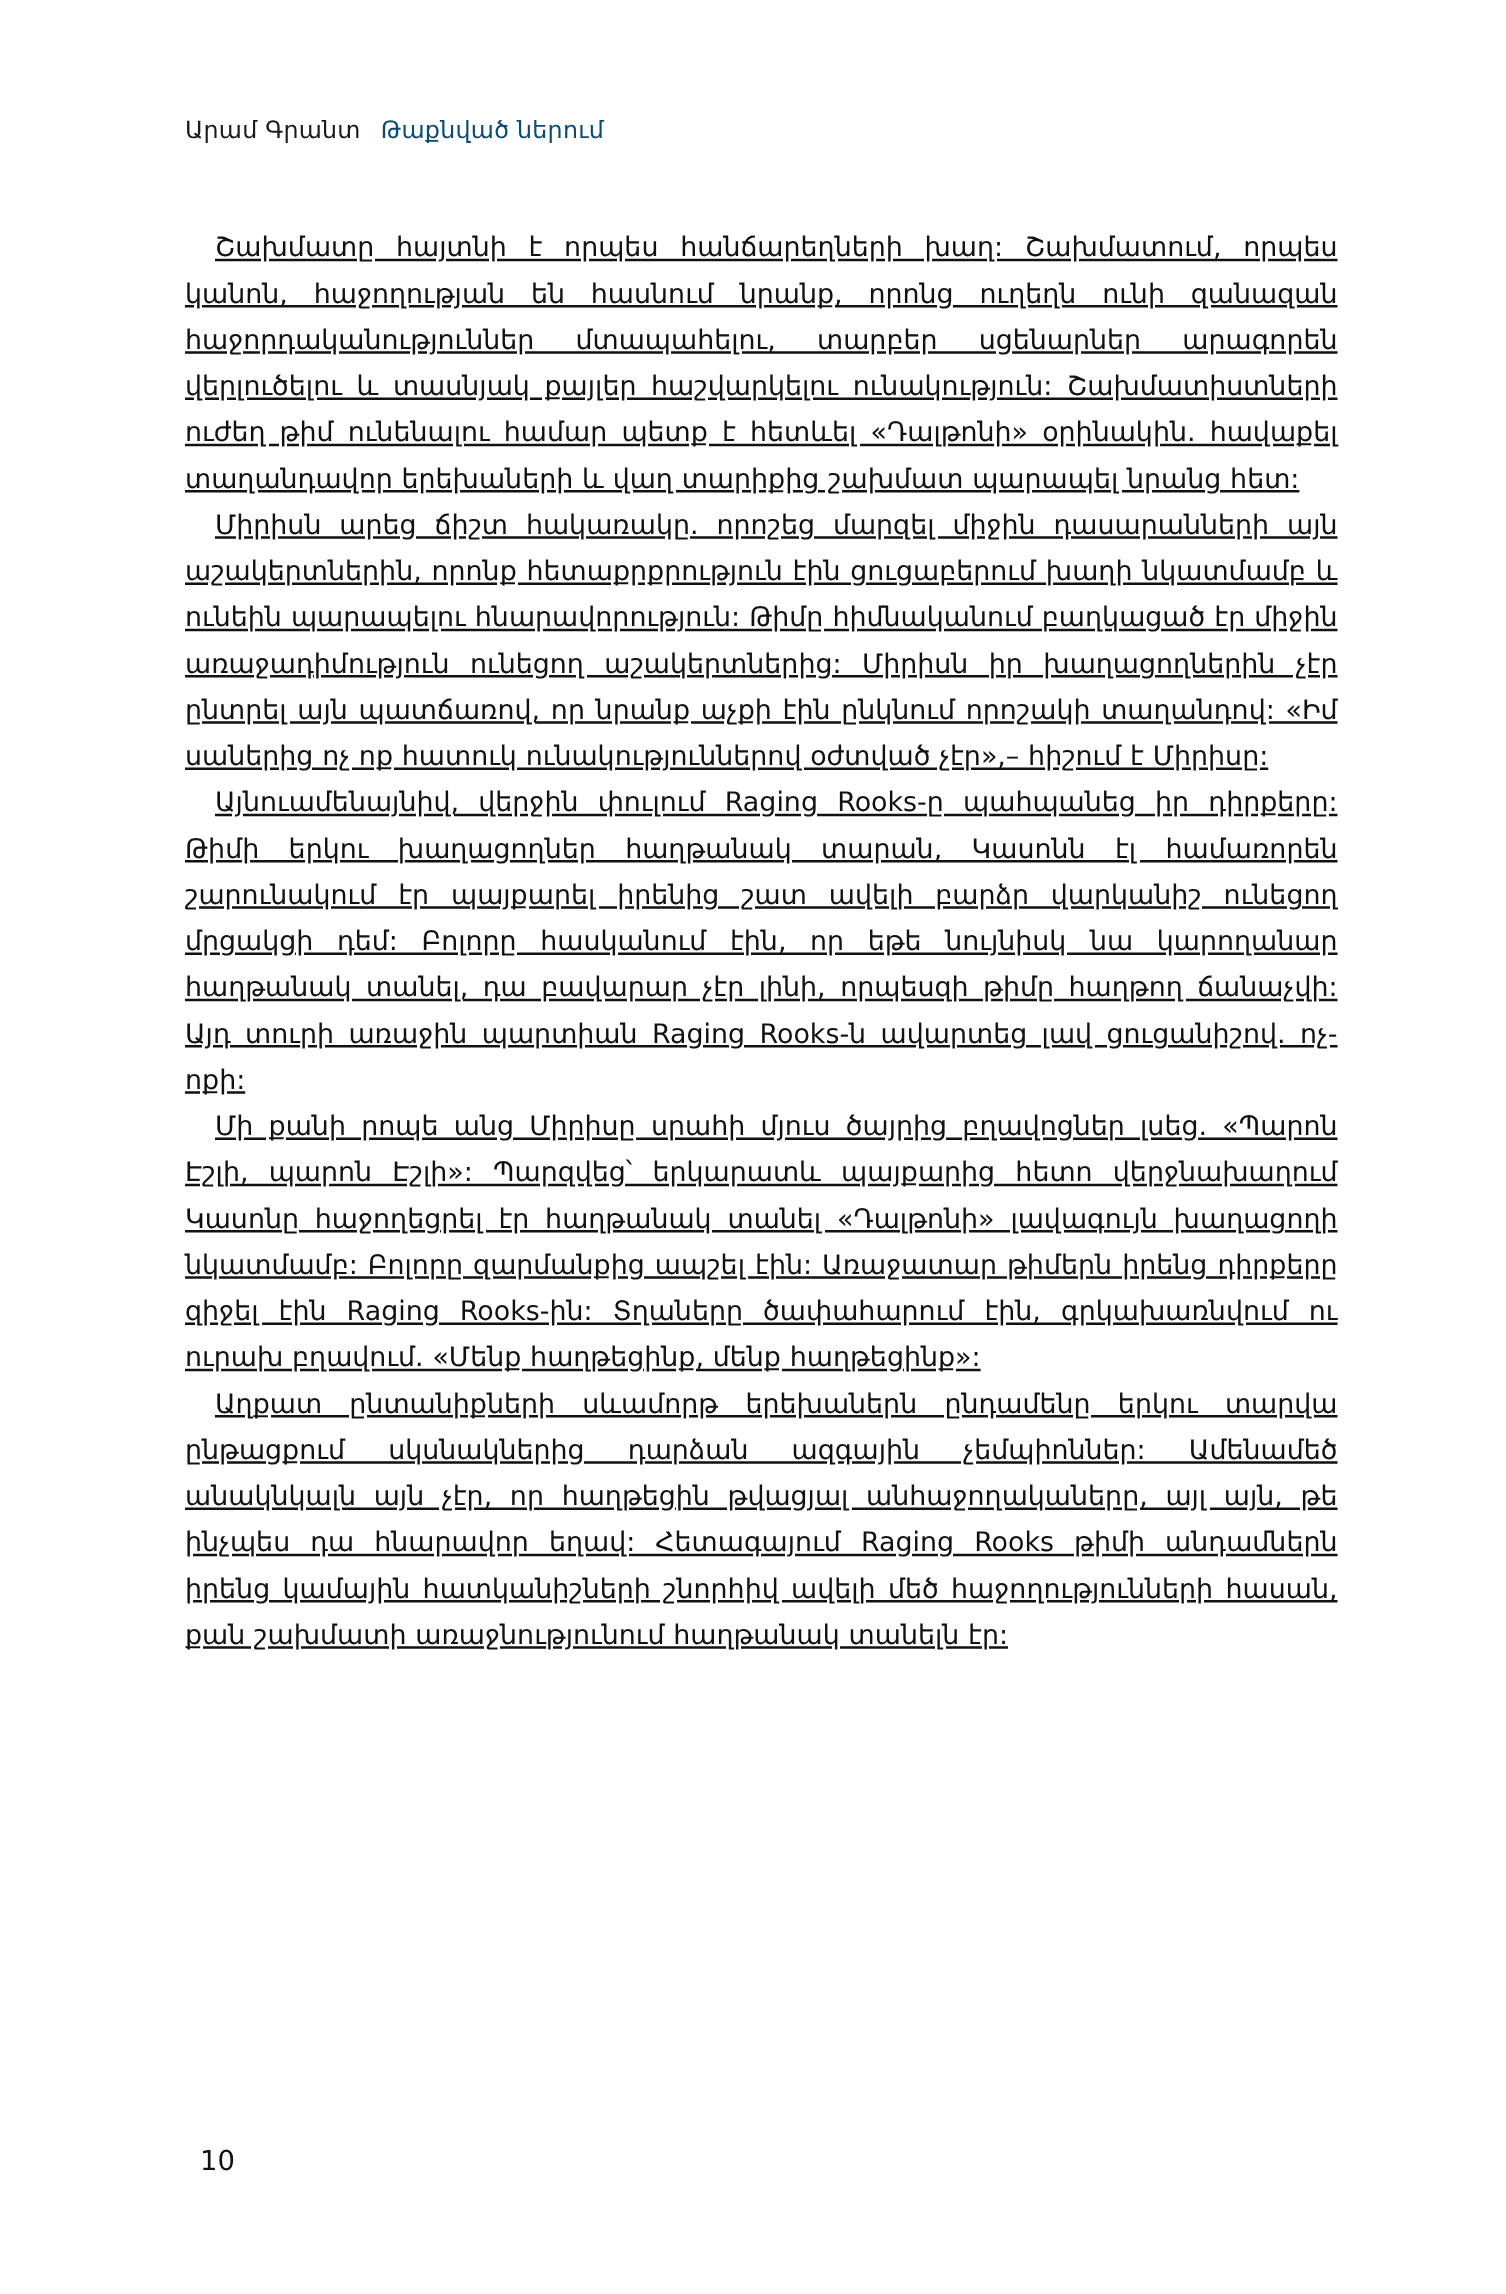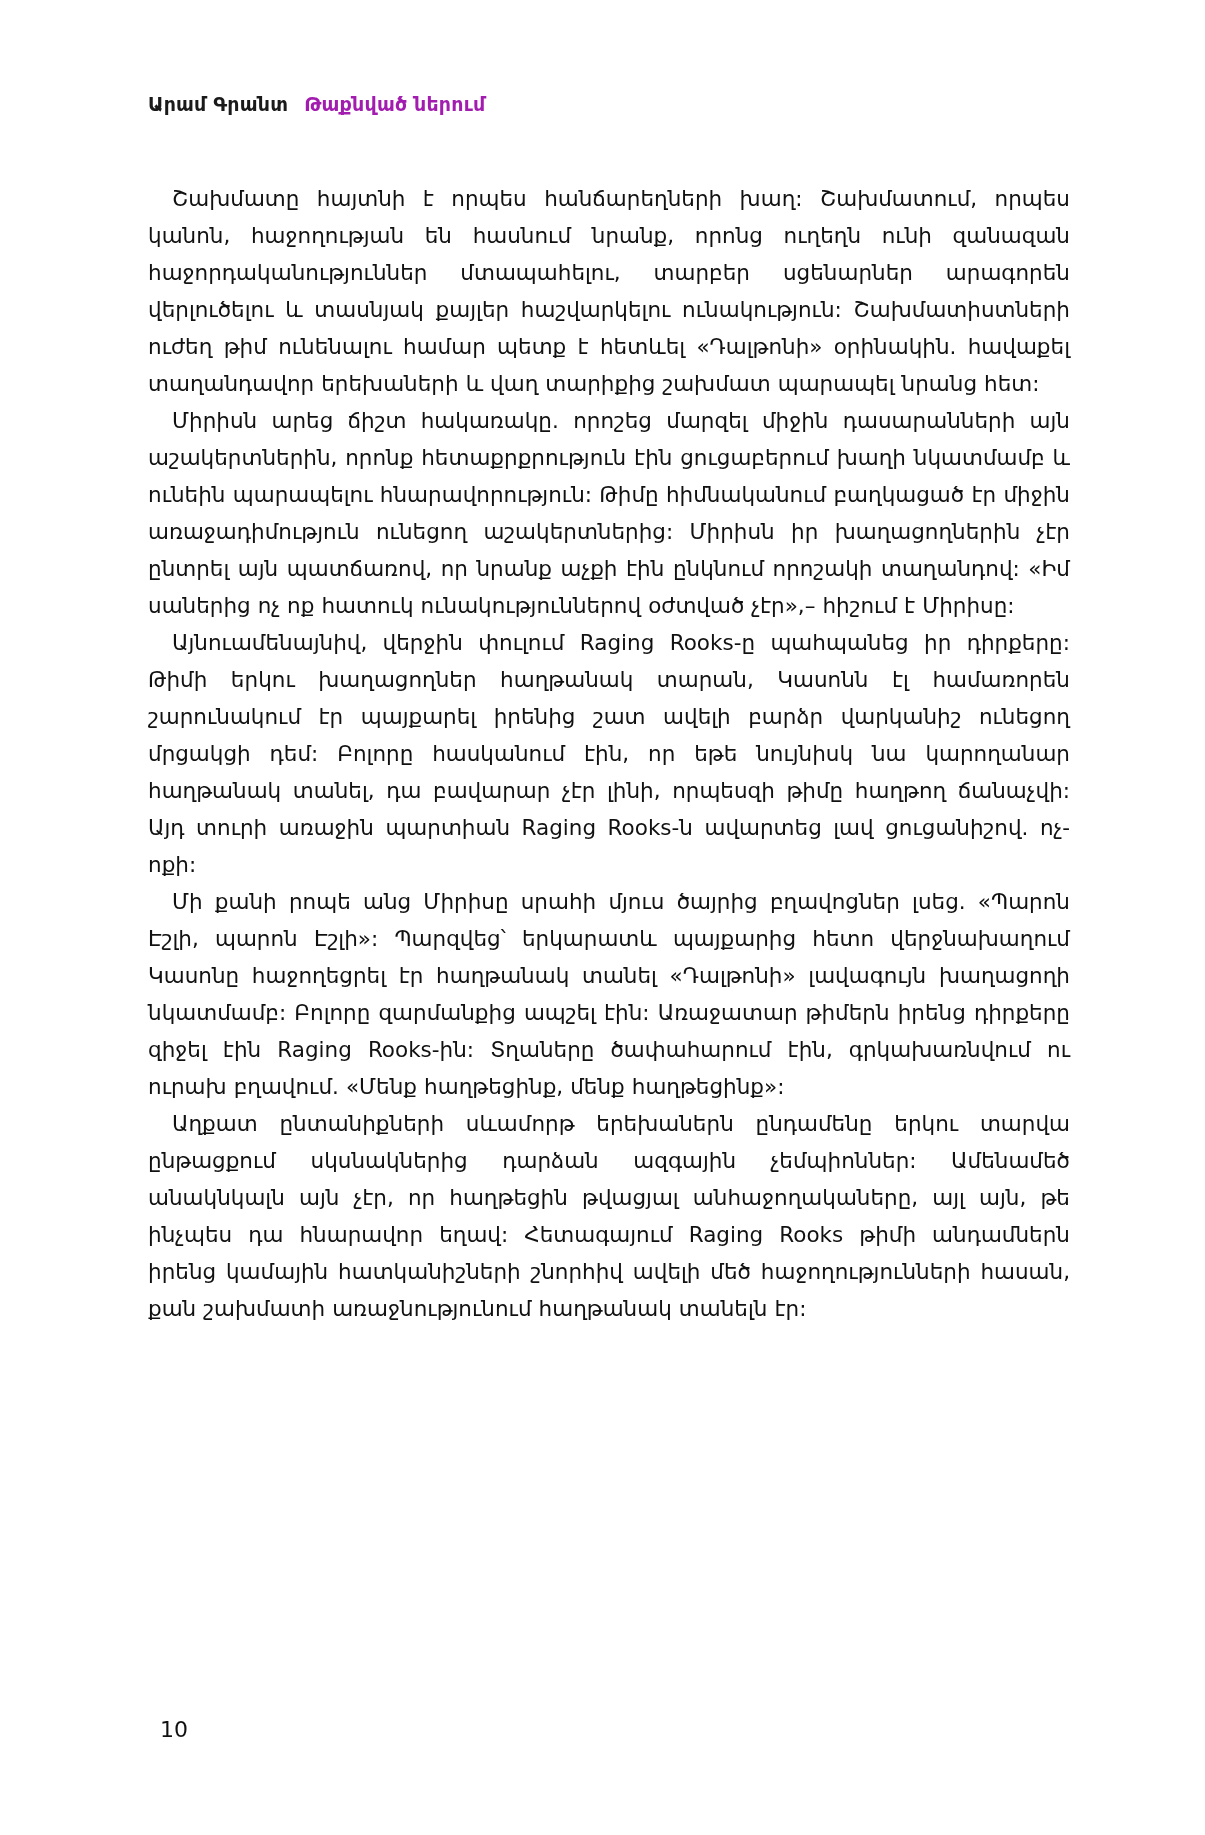--- a/index.html
+++ b/index.html
@@ -23,52 +23,53 @@
     position: absolute;
     left: 148px;
     top: 92px;
     white-space: nowrap;
     font-size: 19px;
     line-height: 24px;
     letter-spacing: 0.2px;
   }
 
   .running-head .author {
-    font-weight: 700;
+    font-weight: 400;
     color: #1a1a1a;
   }
 
   .running-head .sep {
     display: inline-block;
     width: 16px;
   }
 
   .running-head .title {
-    font-weight: 700;
-    color: #a21caf;
+    font-weight: 400;
+    color: #0c4a6e;
   }
 
   
   .body-block {
     position: absolute;
     left: 148px;
     top: 180px;
     width: 922px;
   }
 
   .para {
     margin: 0;
     text-indent: 24px;
     text-align: justify;
     text-justify: inter-word;
     font-size: 21.5px;
     line-height: 37px;
     color: #111111;
     hyphens: manual;
     word-spacing: 0.2px;
+    text-decoration: underline;
   }
 
   
   .folio {
     position: absolute;
     left: 148px;
     top: 1716px;
     font-size: 22px;
     line-height: 28px;
     color: #111111;

